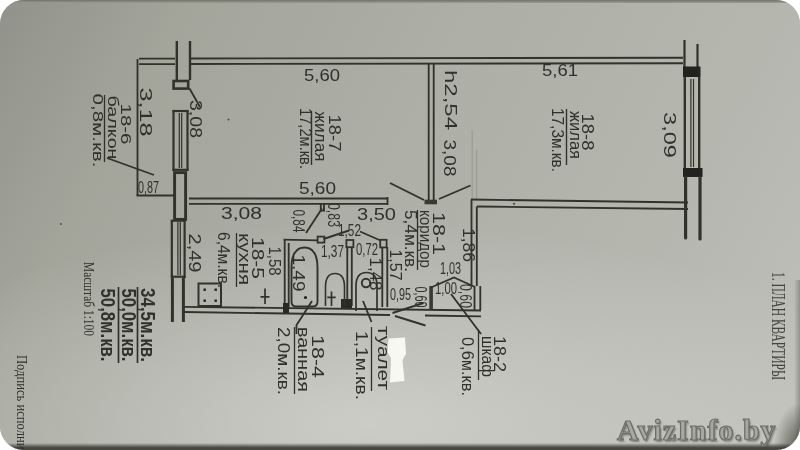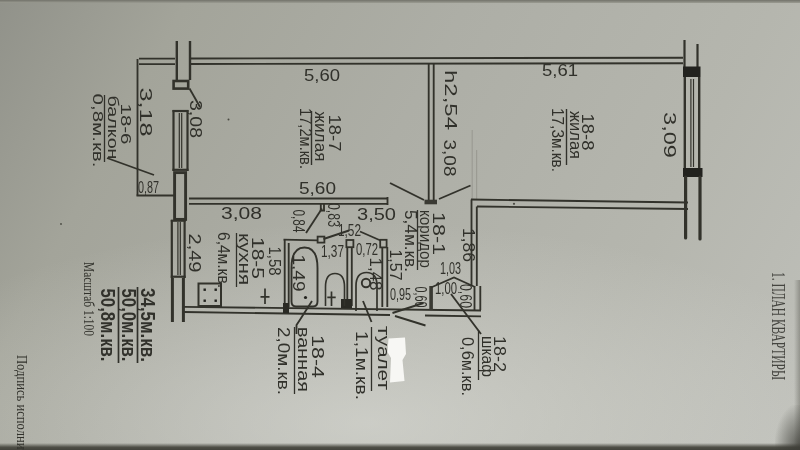--- a/index.html
+++ b/index.html
@@ -1,17 +1,17 @@
 <!DOCTYPE html>
 <html><head>
 <meta charset="utf-8">
 <style>
   html,body{margin:0;padding:0;}
   #page{position:relative;width:800px;height:450px;overflow:hidden;
-    background:#bcbdb5;font-family:"Liberation Sans",sans-serif;}
+    background:#bcbdb5;font-family:"Liberation Sans",sans-serif;border-radius:24px;}
   #bg1{position:absolute;inset:0;
     background:
       radial-gradient(ellipse 730px 280px at 46% 94%, rgba(226,227,222,0.55), rgba(226,227,222,0) 72%),
       linear-gradient(118deg, #91928a 0%, #a3a49a 18%, #adaea6 45%, #b5b6ae 75%, #bfc0ba 100%);}
   #topedge{position:absolute;left:0;top:0;width:800px;height:3px;background:linear-gradient(#72726a,#9b9c92);}
   #botedge{position:absolute;left:0;top:443px;width:800px;height:7px;background:linear-gradient(rgba(90,90,82,0),#4e4e46 60%,#43433c);}
   #rightedge{position:absolute;left:794px;top:280px;width:6px;height:170px;background:linear-gradient(90deg,rgba(80,80,72,0),rgba(80,80,72,0.4));}
   #cornerdark{position:absolute;left:775px;top:405px;width:25px;height:45px;
       background:radial-gradient(ellipse at 100% 100%, rgba(60,60,54,0.85), rgba(60,60,54,0) 75%);}
   svg{position:absolute;left:0;top:0;filter:blur(0.38px);}
@@ -354,13 +354,14 @@
 
     <g fill="#4a4a42" stroke="none">
       <circle cx="228.5" cy="119.5" r="1"></circle>
       <circle cx="514" cy="203.8" r="1.1"></circle>
       <circle cx="61" cy="224" r="0.9"></circle>
     </g>
 
     <path d="M388.5,338.5 L405,337.5 L406,354 L402.5,360 L404.5,381 L390,382.5 L391,358 L387.5,352 Z" fill="#f7f7f4" stroke="none"></path>
   </svg>
 
+  <div class="wm">AvizInfo.by</div>
 </div>
 
 </body></html>

